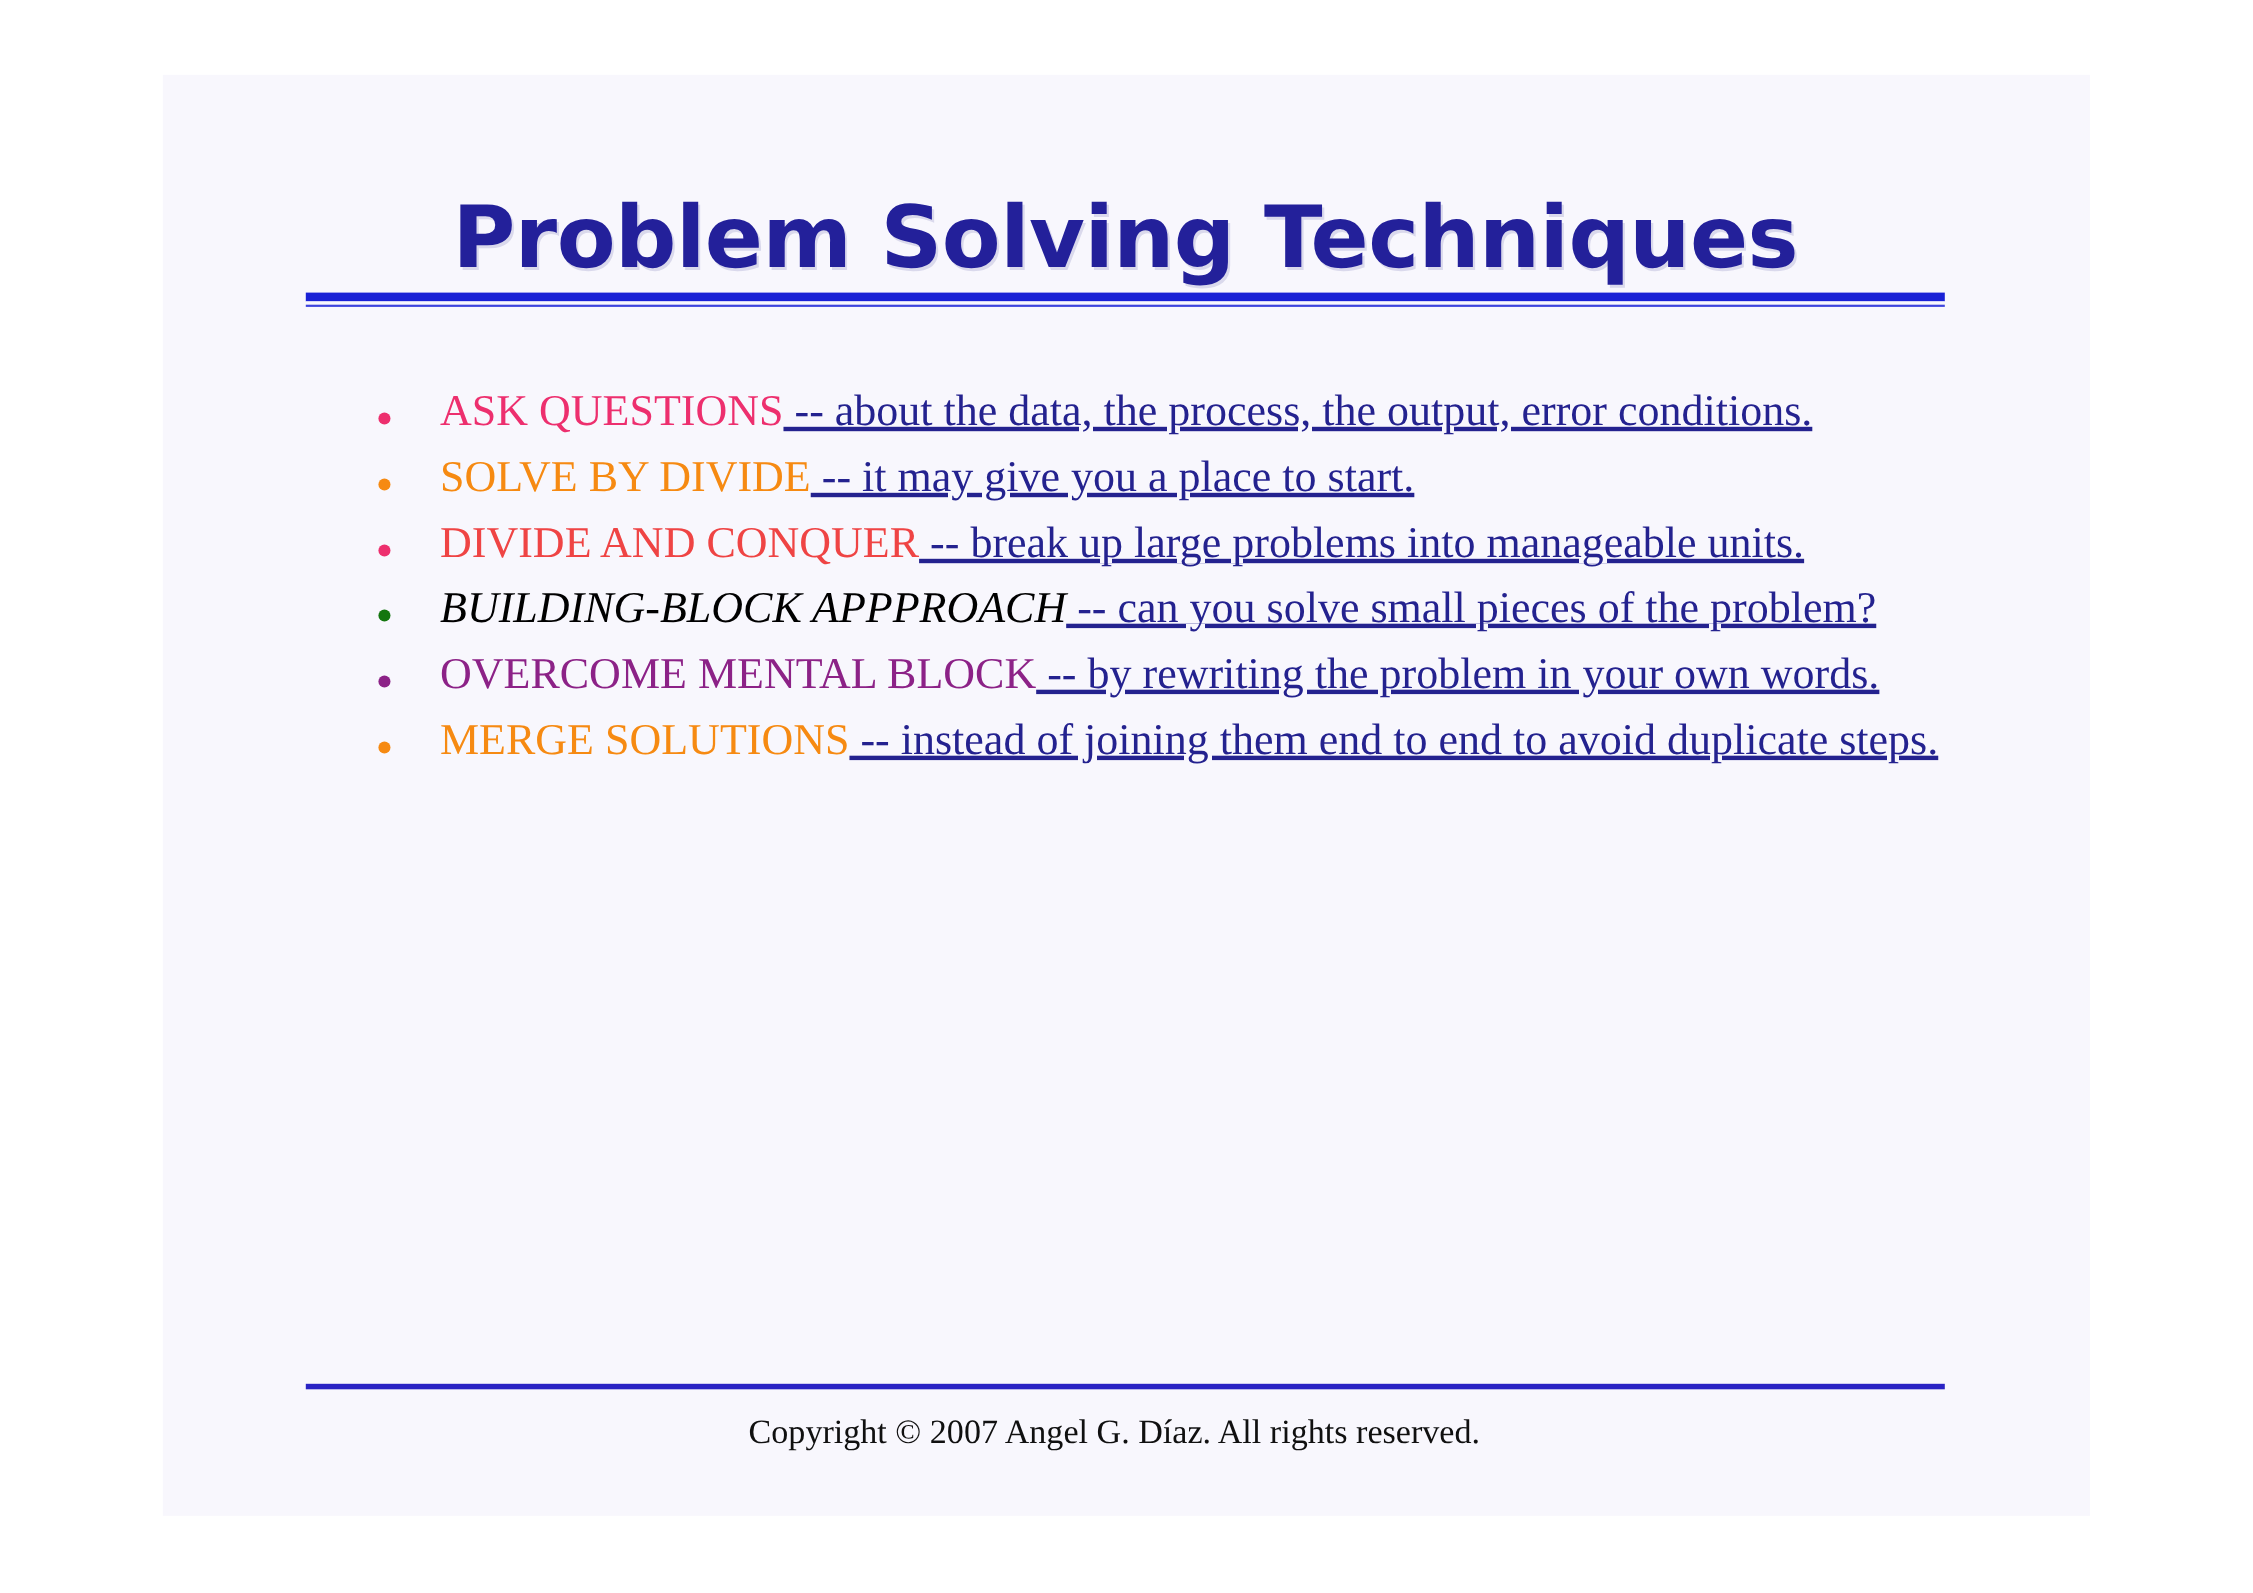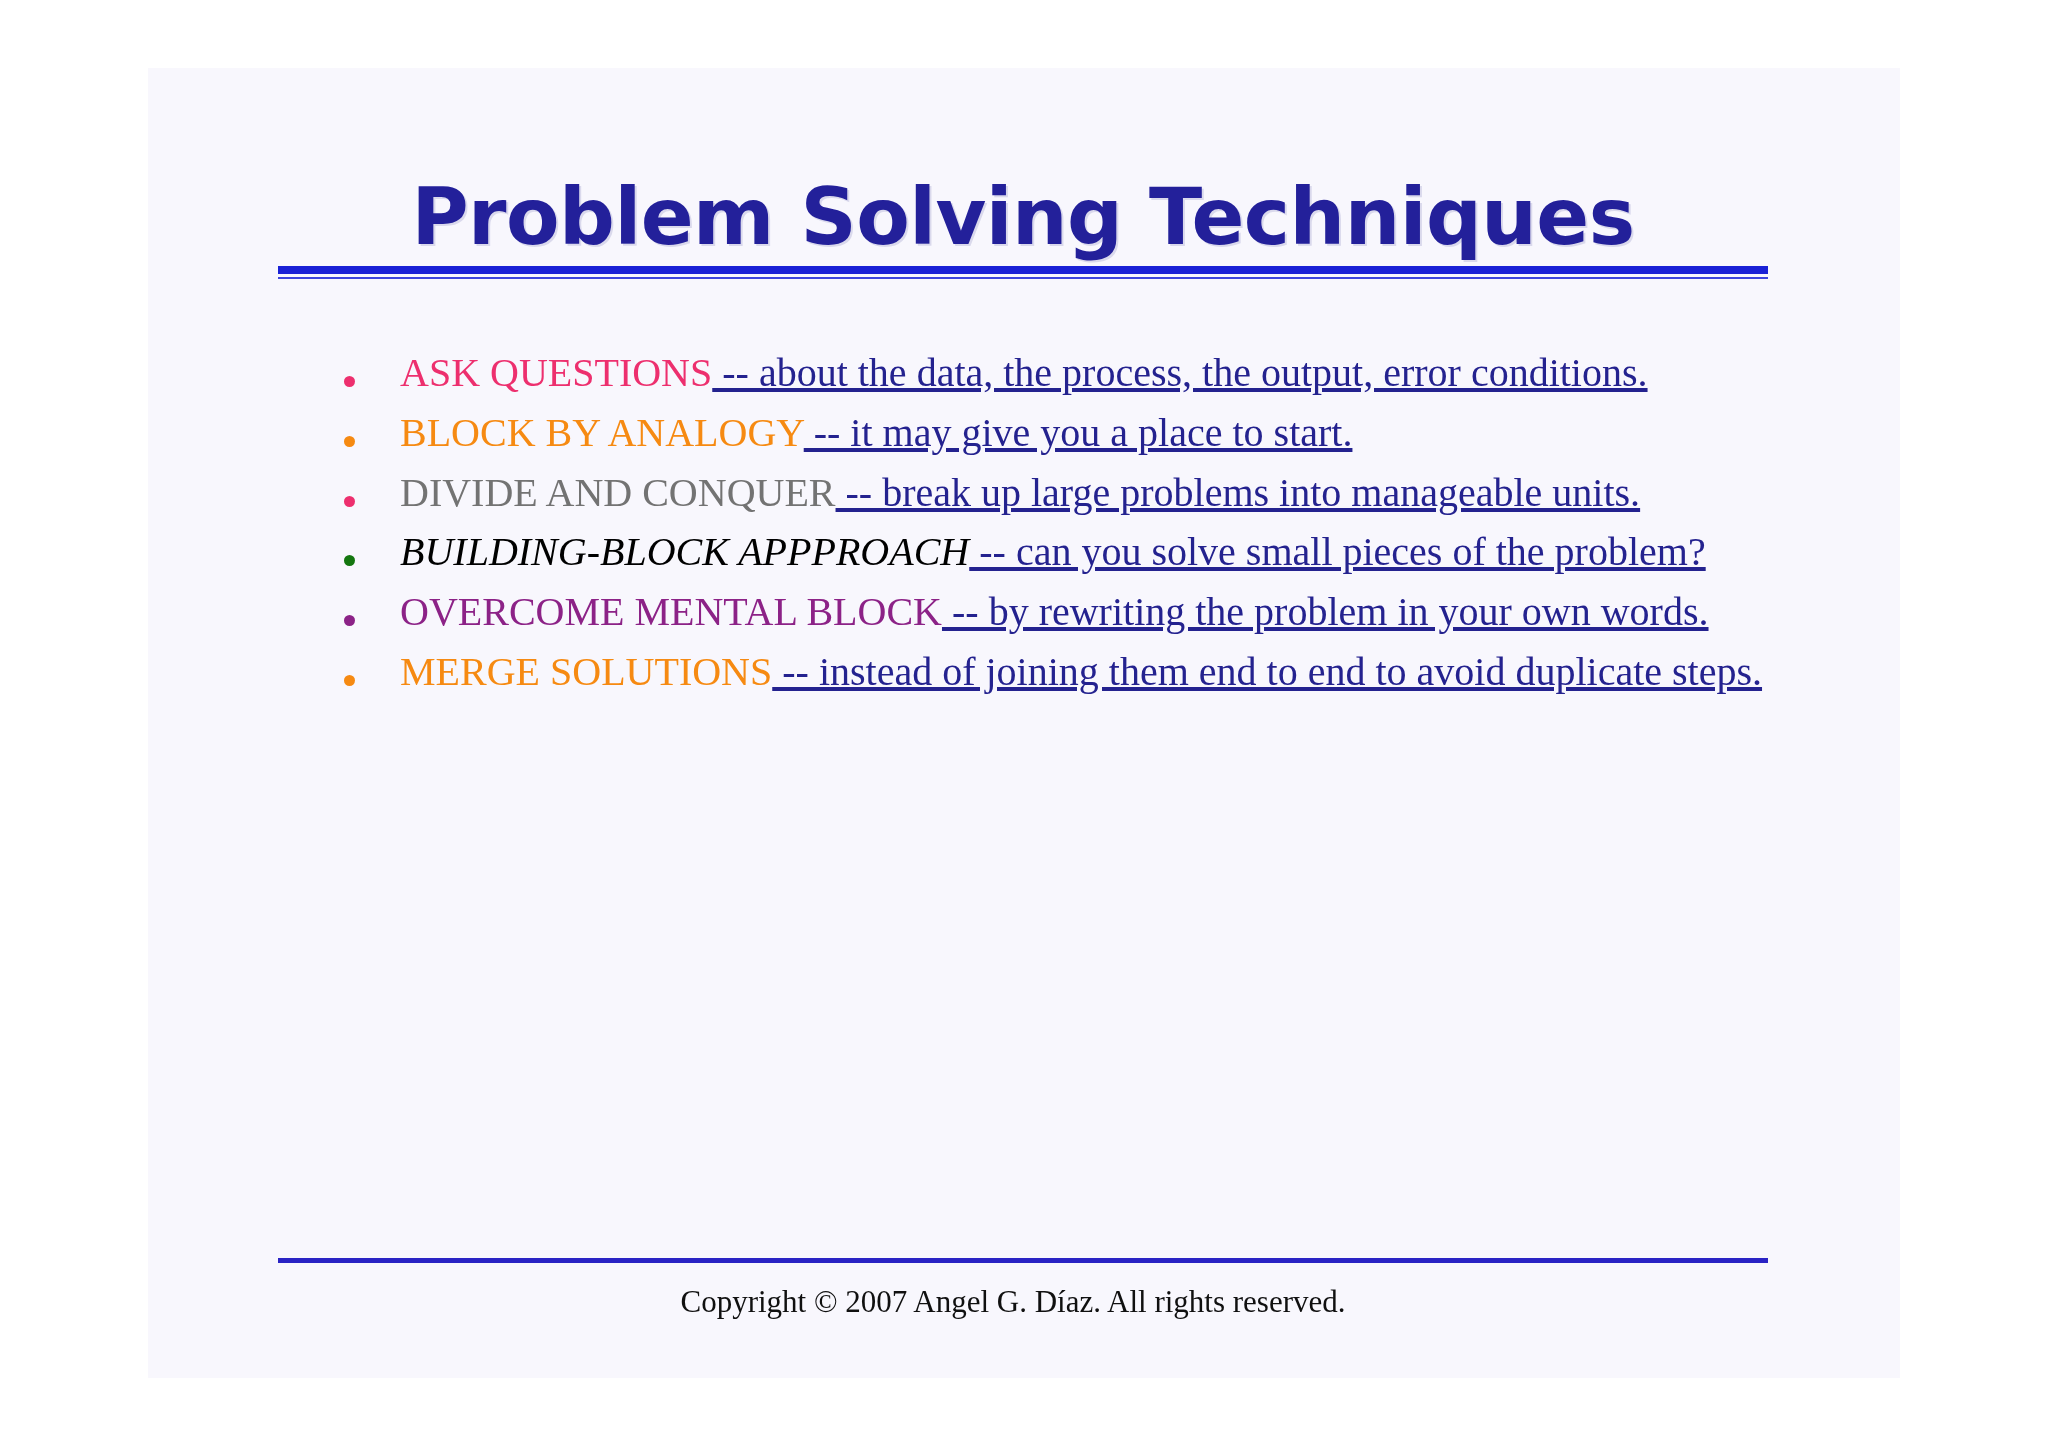--- a/index.html
+++ b/index.html
@@ -126,25 +126,25 @@
     <div id="title-rule-thin"></div>
   </div>
 
   <div id="bullets">
       <div class="bullet-row">
         <div class="bullet-marker"><span class="bullet-dot" style="background: rgb(237, 47, 110);"></span></div>
         <div class="bullet-text"><span class="kw" style="color: rgb(237, 47, 110); margin-top: 40px;">ASK QUESTIONS</span><span class="rest"> -- about the data, the process, the output, error conditions.</span></div>
       </div>
       <div class="bullet-row">
         <div class="bullet-marker"><span class="bullet-dot" style="background: rgb(246, 138, 18);"></span></div>
-        <div class="bullet-text"><span class="kw" style="color: rgb(246, 138, 18);">BLOCK BY ANALOGY</span><span class="rest"> -- it may give you a place to start.</span></div>
+        <div class="bullet-text"><span class="kw" style="color: rgb(246, 138, 18);">SOLVE BY DIVIDE</span><span class="rest"> -- it may give you a place to start.</span></div>
       </div>
       <div class="bullet-row">
         <div class="bullet-marker"><span class="bullet-dot" style="background: rgb(237, 47, 110);"></span></div>
-        <div class="bullet-text"><span class="kw" style="color: #737373;">DIVIDE AND CONQUER</span><span class="rest"> -- break up large problems into manageable units.</span></div>
+        <div class="bullet-text"><span class="kw" style="color: #ef4444;">DIVIDE AND CONQUER</span><span class="rest"> -- break up large problems into manageable units.</span></div>
       </div>
       <div class="bullet-row">
         <div class="bullet-marker"><span class="bullet-dot" style="background: rgb(20, 118, 15);"></span></div>
         <div class="bullet-text"><span class="kw" style="color: #000000; font-style: italic;">BUILDING-BLOCK APPPROACH</span><span class="rest"> -- can you solve small pieces of the problem?</span></div>
       </div>
       <div class="bullet-row">
         <div class="bullet-marker"><span class="bullet-dot" style="background: rgb(140, 34, 135);"></span></div>
         <div class="bullet-text"><span class="kw" style="color: rgb(140, 34, 135);">OVERCOME MENTAL BLOCK</span><span class="rest"> -- by rewriting the problem in your own words.</span></div>
       </div>
       <div class="bullet-row">

